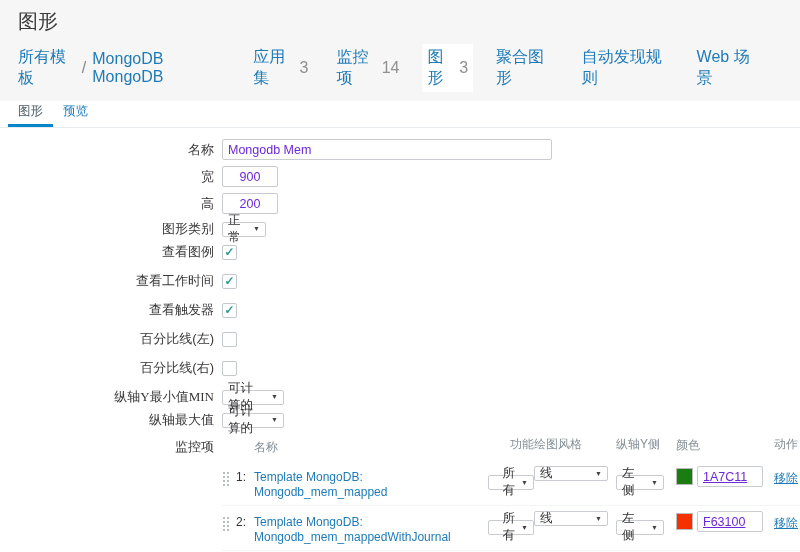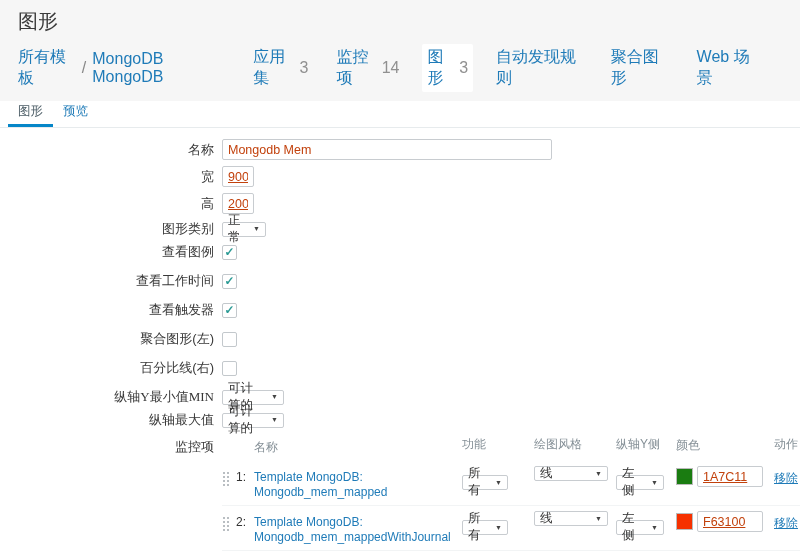--- a/index.html
+++ b/index.html
@@ -23,23 +23,23 @@
     border-bottom:1px solid #e7ebed; height:27px; }
   .tab { font-size:12.5px; padding:5px 10px 7px 10px; position:relative; cursor:pointer; }
   .tab.active { color:#4c5d66; border-bottom:3px solid #0686c8; padding-bottom:4px; }
   .tab.inactive { color:#1f7bb8;font-family:Liberation Mono, monospace; }
 
   
   .content { padding:11px 0 0 0; background:#fff; position:relative; }
   .frow { display:flex; align-items:center; margin-bottom:6px; }
   .flabel { width:222px; text-align:right; padding-right:8px; font-size:13px; color:#383838; flex:none; }
   .txt { border:1px solid #c8ccd0; border-radius:2px; height:21px; font-size:12.5px;
-    padding:0 5px; font-family:"Liberation Sans", sans-serif; color:#c2410c; background:#fff; }
+    padding:0 5px; font-family:"Liberation Sans", sans-serif; color:#6d28d9; background:#fff; }
   .txt-name { width:330px; }
-  .txt-num { width:32px; text-align:right;text-decoration:underline; }
+  .txt-num { width:56px; text-align:center; }
   .sel { display:inline-flex; align-items:center; justify-content:space-between;
     border:1px solid #c8ccd0; border-radius:2px; background:#fff; height:15px;
     padding:0 5px; font-size:12.5px; cursor:pointer; }
   .sel .arrow { font-size:7px; color:#444; margin-left:6px; }
   .sel-type { width:44px; }
   .sel-calc { width:62px; }
   .cb { width:15px; height:15px; border:1px solid #c3c8cc; border-radius:2px; background:#fff;
     display:inline-flex; align-items:center; justify-content:center; cursor:pointer; }
   .cb.on::after { content:"\2713"; color:#2a9a94; font-size:12px; font-weight:bold; line-height:1; }
 
@@ -50,21 +50,21 @@
   
   .items-wrap { display:flex; margin-bottom:0; }
   .itable { flex:1; font-size:12px; }
   .ihead { display:flex; color:#848f96; padding:2px 0 6px 0; }
   .irow { display:flex; align-items:flex-start; padding:5px 0; }
   .irow + .irow { border-top:1px solid #f2f4f5; }
   .col-handle { width:14px; flex:none; padding-top:5px; }
   .col-num { width:18px; flex:none; text-align:left; color:#333; padding-top:4px; }
   .col-name { width:208px; flex:none; padding-top:4px; line-height:15px; }
   .col-name a { color:#1f7bb8; }
-  .col-func { width:72px; flex:none; }
+  .col-func { width:72px; flex:none;text-align:right; }
   .col-style { width:82px; flex:none; }
   .col-side { width:60px; flex:none; }
   .col-color { width:98px; flex:none; display:flex; align-items:center; }
   .col-action { width:40px; flex:none; padding-top:4px; }
   .col-action a { color:#1f7bb8; text-decoration:underline; }
   .ihead .col-func, .ihead .col-style, .ihead .col-side, .ihead .col-color, .ihead .col-action { padding-top:0; }
   .sel-func { width:46px; }
   .sel-style { width:74px; }
   .sel-side { width:48px; }
   .swatch { width:17px; height:17px; border:1px solid #bbb; display:inline-block; margin-right:4px; flex:none; }
@@ -89,24 +89,24 @@
       </span>
     <span class="nav-item">
         <a>监控项</a>
         <span class="cnt">14</span>
       </span>
     <span class="nav-item active">
         <a>图形</a>
         <span class="cnt">3</span>
       </span>
     <span class="nav-item">
+        <a>聚合图形</a>
+      </span>
+    <span class="nav-item">
         <a>自动发现规则</a>
-      </span>
-    <span class="nav-item">
-        <a>聚合图形</a>
       </span>
     <span class="nav-item">
         <a>Web 场景</a>
       </span>
   </div>
 </div>
 
 <div class="tabs">
   <div class="tab active">图形</div>
   <div class="tab inactive">预览</div>
@@ -146,21 +146,21 @@
     <div class="flabel">查看工作时间</div>
     <span class="cb on"></span>
   </div>
 
   <div class="frow cbrow">
     <div class="flabel">查看触发器</div>
     <span class="cb on"></span>
   </div>
 
   <div class="frow cbrow">
-    <div class="flabel">聚合图形(左)</div>
+    <div class="flabel">百分比线(左)</div>
     <span class="cb"></span>
   </div>
 
   <div class="frow cbrow">
     <div class="flabel">百分比线(右)</div>
     <span class="cb"></span>
   </div>
 
   <div class="frow selrow">
     <div class="flabel">纵轴Y最小值MIN</div>

